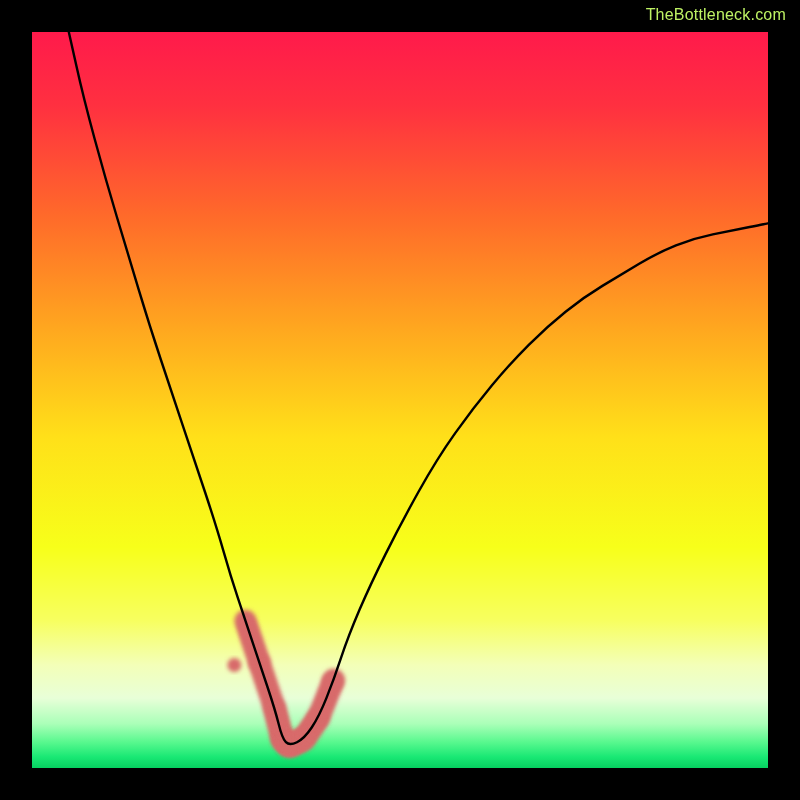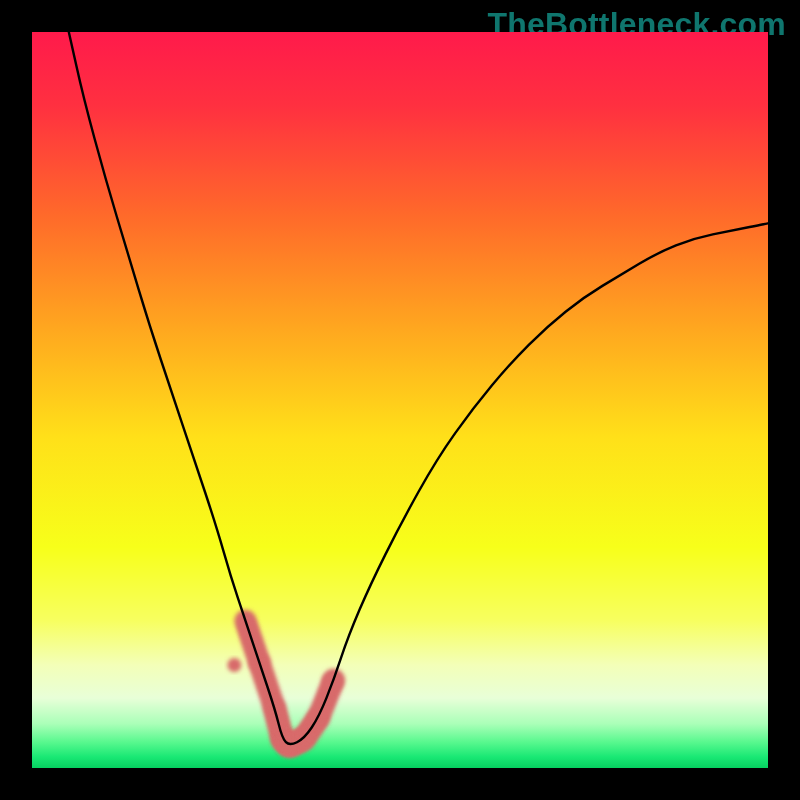--- a/index.html
+++ b/index.html
@@ -23,23 +23,23 @@
     position: absolute;
     left: 32px;
     top: 32px;
     width: 736px;
     height: 736px;
   }
   .watermark {
     position: absolute;
     top: 6px;
     right: 14px;
-    color: #0f766e;
-    font-size: 32px;
-    font-weight: 700;
+    color: #bef264;
+    font-size: 16px;
+    font-weight: 400;
     letter-spacing: 0.2px;
     user-select: none;
   }
   svg {
     display: block;
   }
 </style>
 </head>
 <body>
 

